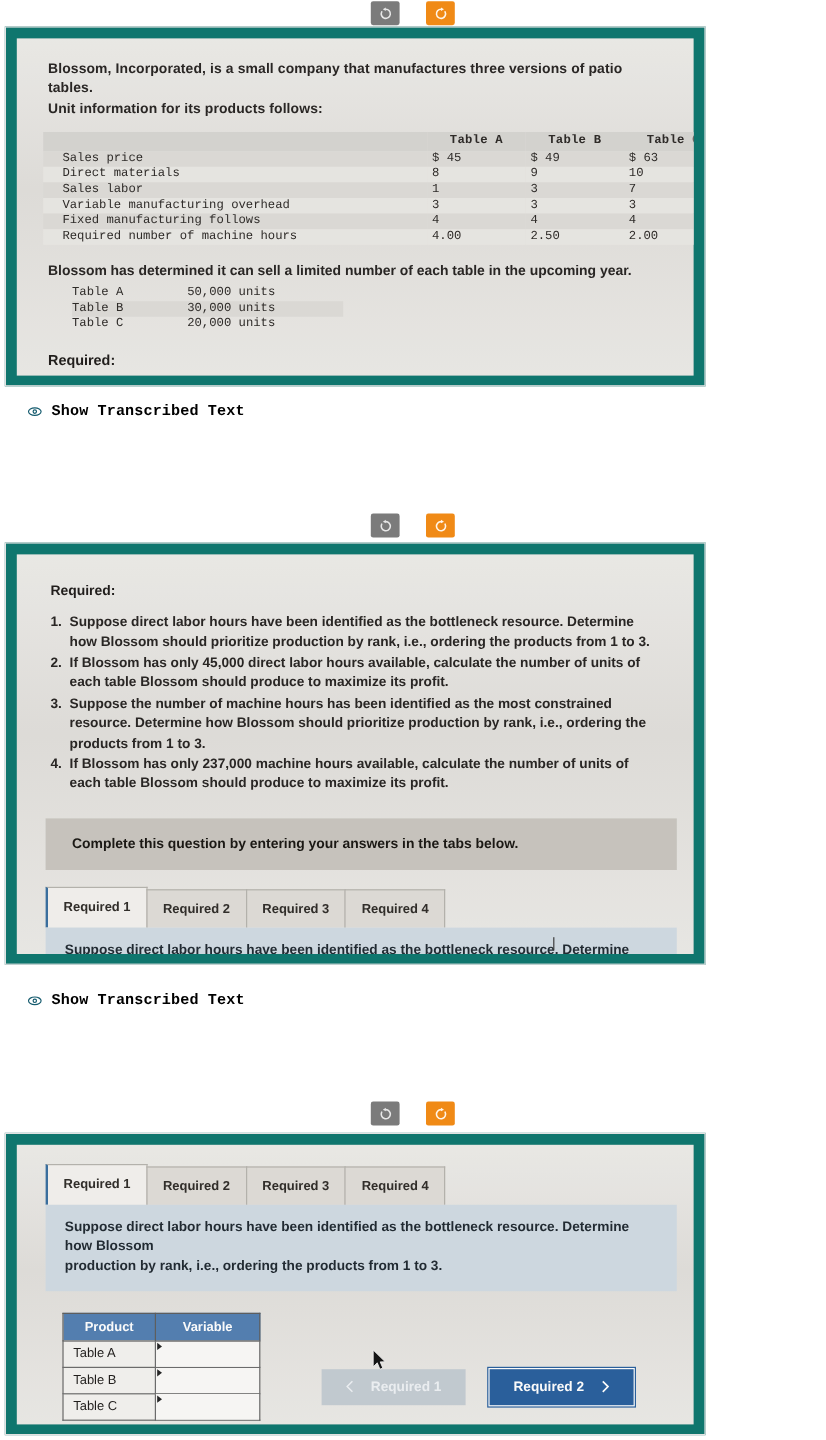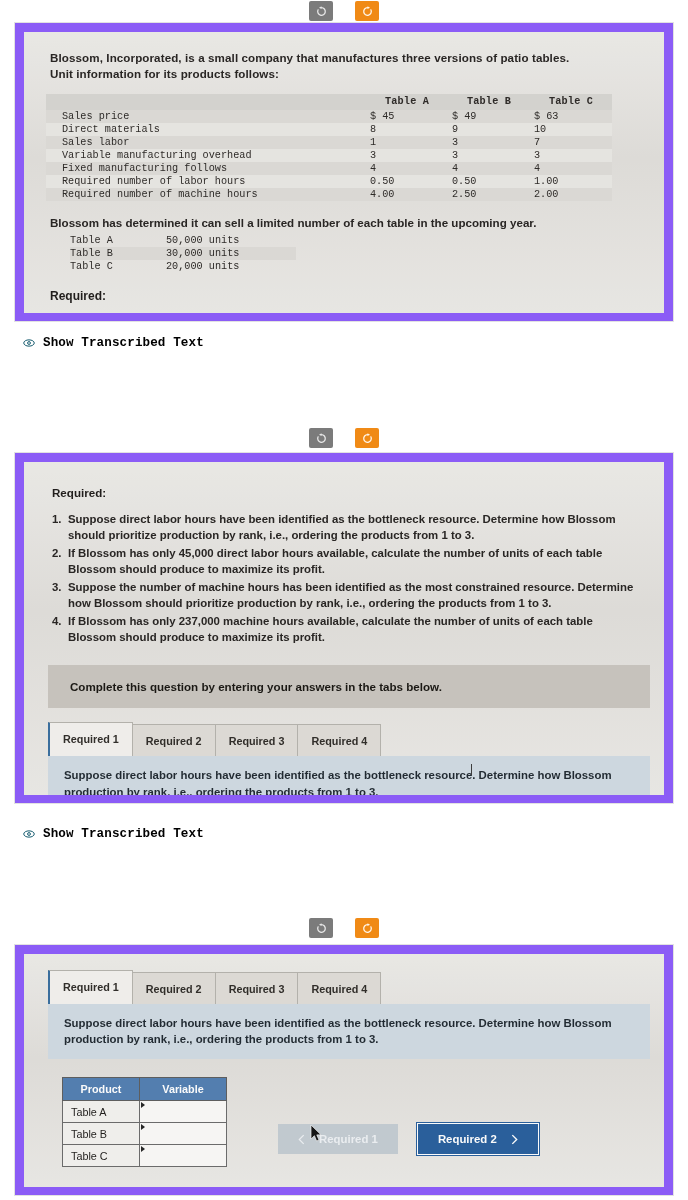--- a/index.html
+++ b/index.html
@@ -35,25 +35,25 @@
     cursor: pointer;
     padding: 0;
   }
   .rot-btn.gray { background: #7b7b7b; }
   .rot-btn.orange { background: #f08a16; }
   .rot-btn svg { display: block; }
 
   
   .card {
     position: absolute;
-    left: 14px;
-    width: 660px;
+    left: 4px;
+    width: 584px;
     box-sizing: border-box;
     border: 1px solid #e2e2e2;
-    background: #8b5cf6;
+    background: #0f766e;
     padding: 9px;
   }
 
   
   .scan {
     background: #e9e7e2;
     position: relative;
     overflow: hidden;
     filter: contrast(0.96) saturate(0.85);
   }
@@ -381,26 +381,20 @@
             <td class="lbl">Variable manufacturing overhead</td>
             <td>3</td>
             <td>3</td>
             <td>3</td>
           </tr>
           <tr>
             <td class="lbl">Fixed manufacturing follows</td>
             <td>4</td>
             <td>4</td>
             <td>4</td>
-          </tr>
-          <tr>
-            <td class="lbl">Required number of labor hours</td>
-            <td>0.50</td>
-            <td>0.50</td>
-            <td>1.00</td>
           </tr>
           <tr>
             <td class="lbl">Required number of machine hours</td>
             <td>4.00</td>
             <td>2.50</td>
             <td>2.00</td>
           </tr>
         </tbody>
       </table>
 

